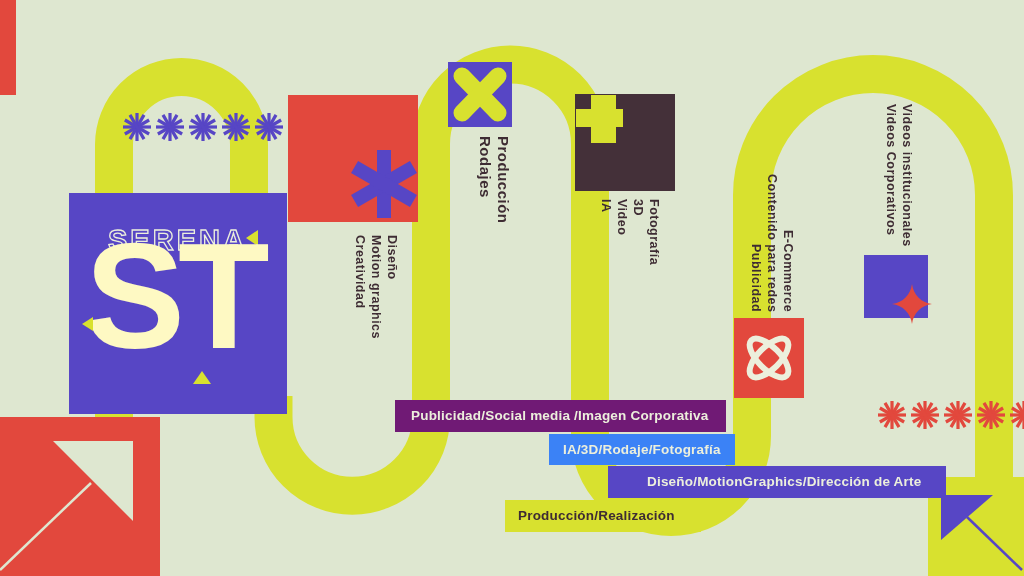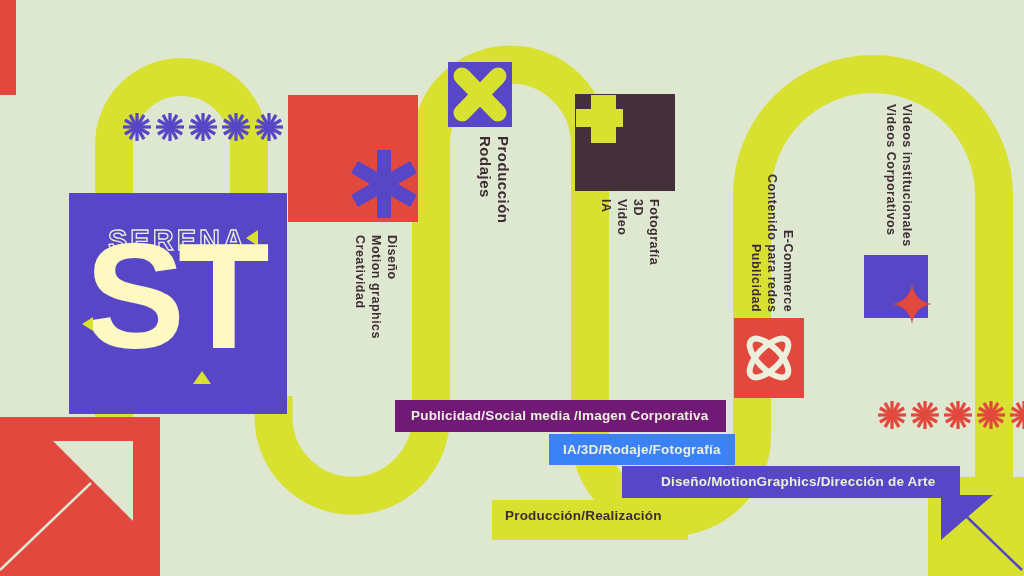--- a/index.html
+++ b/index.html
@@ -39,22 +39,22 @@
   .tri-left-b{left:13px;top:124px;border-top:7px solid transparent;border-bottom:7px solid transparent;border-right:11px solid #d8e12f;}
   .tri-up-c{left:124px;top:178px;border-left:9px solid transparent;border-right:9px solid transparent;border-bottom:13px solid #d8e12f;}
 
   
   .banner{
     position:absolute;z-index:4;white-space:nowrap;font-weight:700;font-size:13.5px;
     letter-spacing:.2px;color:#ecefdc;
   }
   .banner-1{left:395px;top:400px;height:32px;line-height:32px;padding:0 18px 0 16px;background:#701a75;}
   .banner-2{left:549px;top:434px;height:31px;line-height:31px;padding:0 14px;background:#3b82f6;}
-  .banner-3{left:608px;top:466px;height:32px;line-height:32px;padding:0 25px 0 39px;background:#5746c5;margin-left:14px;}
-  .banner-4{left:492px;top:500px;height:32px;line-height:32px;padding:0 26px 8px 13px;background:#d8e12f;color:#3e2c33;}
+  .banner-3{left:608px;top:466px;height:32px;line-height:32px;padding:0 25px 0 39px;background:#5746c5;}
+  .banner-4{left:505px;top:500px;height:32px;line-height:32px;padding:0 26px 0 13px;background:#d8e12f;color:#3e2c33;}
 
   
   .vlabel{position:absolute;display:flex;z-index:5;color:#3e2c33;font-weight:700;}
   .vlabel span{
     writing-mode:vertical-rl;display:block;line-height:1.28;letter-spacing:.5px;white-space:nowrap;
   }
   .rev{flex-direction:row-reverse;}
   .vlabel-1{left:352px;top:235px;font-size:12.5px;}
   .vlabel-2{left:477px;top:136px;font-size:15px;}
   .vlabel-2 span{line-height:1.15;}

